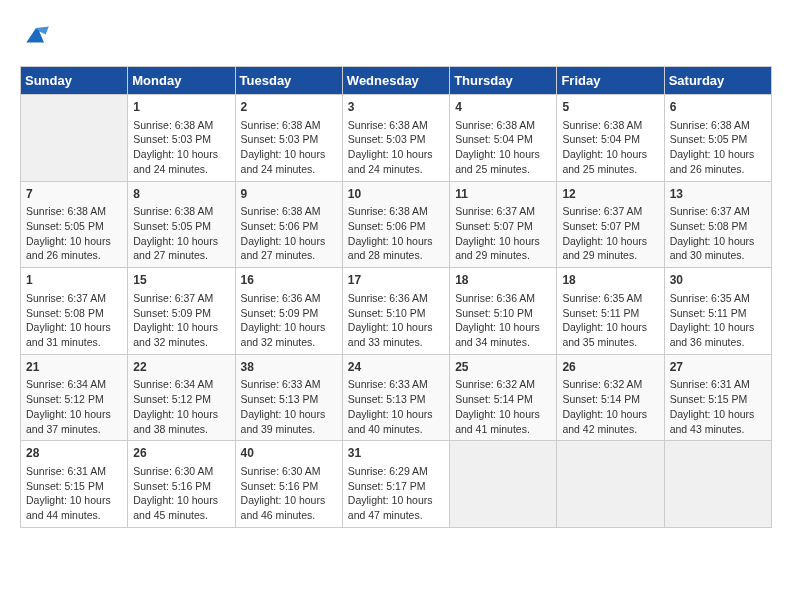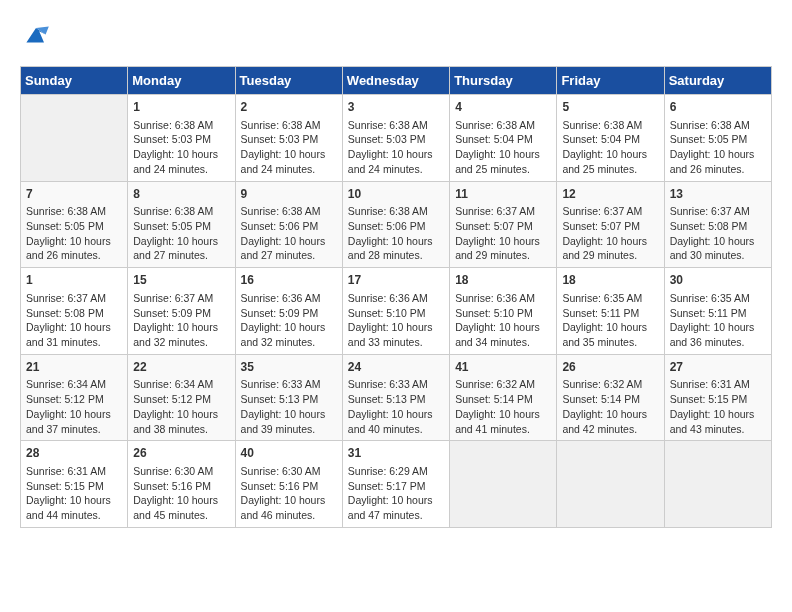--- a/index.html
+++ b/index.html
@@ -245,33 +245,33 @@
           <span>Sunset: 5:12 PM</span><br>
           <span>Daylight: 10 hours and 37 minutes.</span>
         </td>
         <td>
           <span class="day-num">22</span>
           <span>Sunrise: 6:34 AM</span><br>
           <span>Sunset: 5:12 PM</span><br>
           <span>Daylight: 10 hours and 38 minutes.</span>
         </td>
         <td>
-          <span class="day-num">35</span>
+          <span class="day-num">38</span>
           <span>Sunrise: 6:33 AM</span><br>
           <span>Sunset: 5:13 PM</span><br>
           <span>Daylight: 10 hours and 39 minutes.</span>
         </td>
         <td>
           <span class="day-num">24</span>
           <span>Sunrise: 6:33 AM</span><br>
           <span>Sunset: 5:13 PM</span><br>
           <span>Daylight: 10 hours and 40 minutes.</span>
         </td>
         <td>
-          <span class="day-num">41</span>
+          <span class="day-num">25</span>
           <span>Sunrise: 6:32 AM</span><br>
           <span>Sunset: 5:14 PM</span><br>
           <span>Daylight: 10 hours and 41 minutes.</span>
         </td>
         <td>
           <span class="day-num">26</span>
           <span>Sunrise: 6:32 AM</span><br>
           <span>Sunset: 5:14 PM</span><br>
           <span>Daylight: 10 hours and 42 minutes.</span>
         </td>

